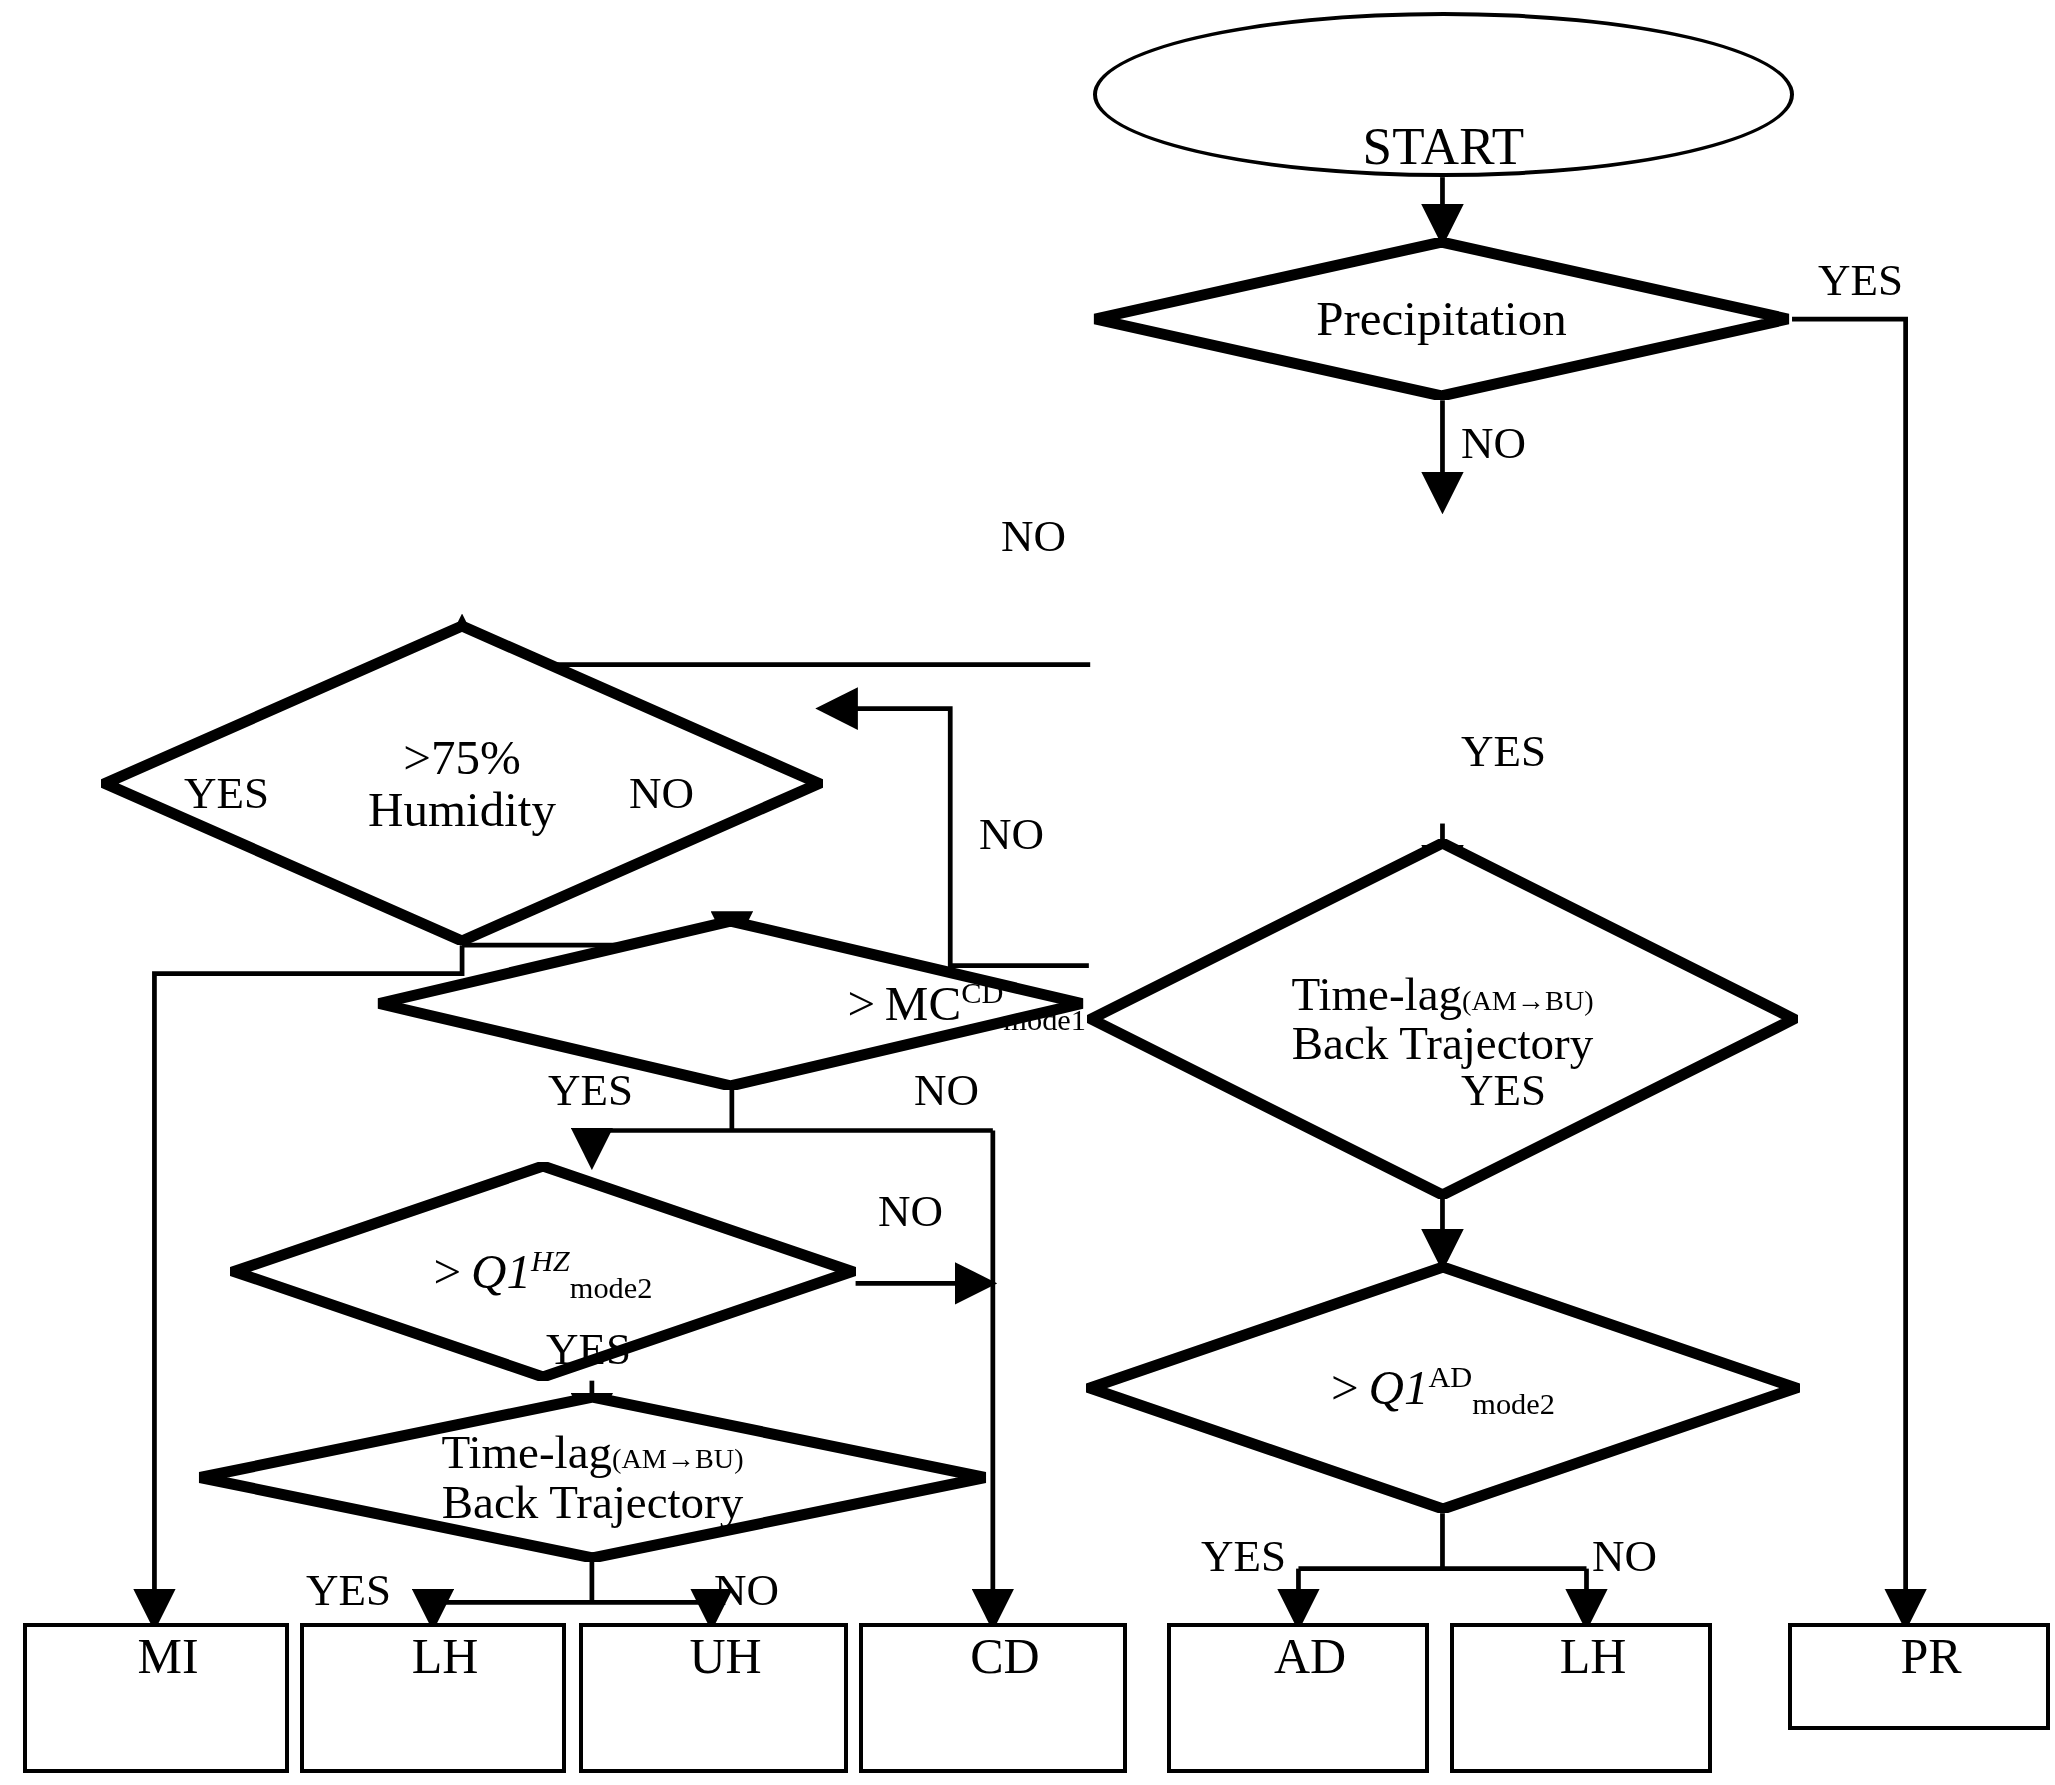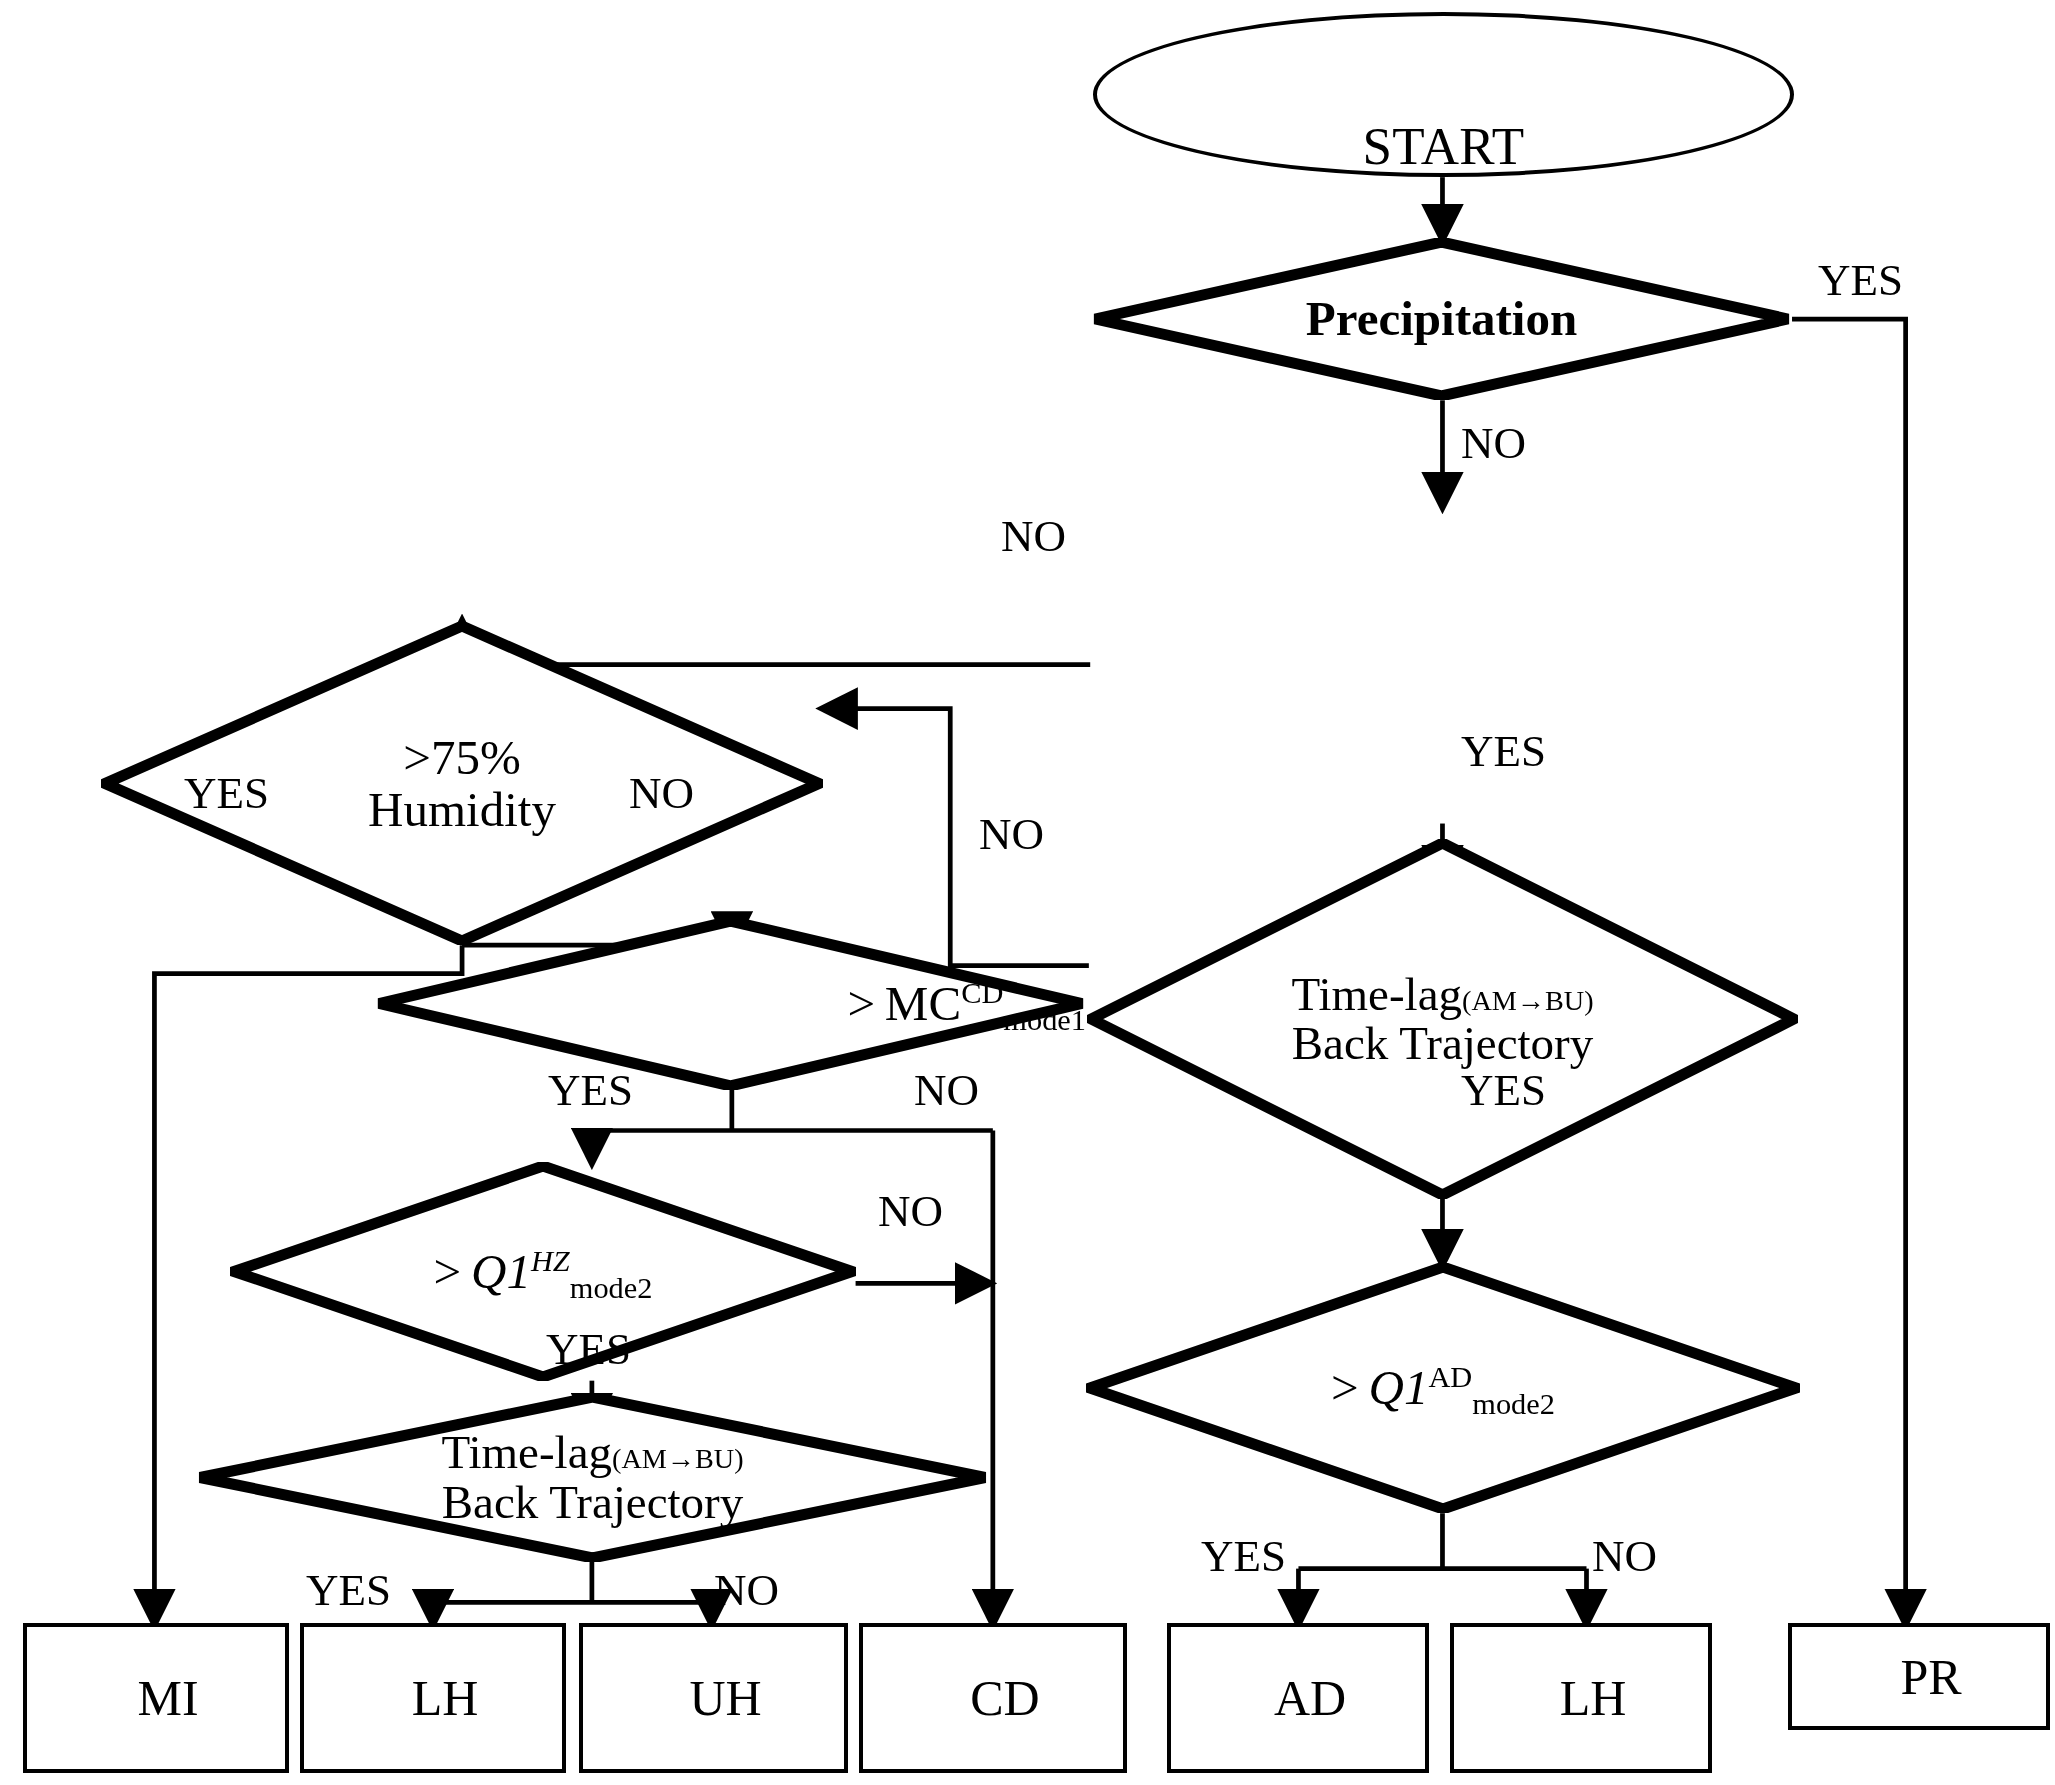--- a/index.html
+++ b/index.html
@@ -15,21 +15,21 @@
   .ellipse .txt{font-size:53px;line-height:1;color:#000;letter-spacing:0.3px;}
 
   
   .diamond{background:transparent;}
   .diamond .shape{position:absolute;left:0;top:0;width:100%;height:100%;}
   .diamond .lbl{position:absolute;left:0;top:0;width:100%;height:100%;
                 display:flex;flex-direction:column;align-items:center;justify-content:center;
                 text-align:center;color:#000;line-height:1.05;}
 
   
-  .rect{border:4.7px solid #000;background:#fff;display:flex;align-items:center;justify-content:center;padding-left:24px;}
+  .rect{border:4.7px solid #000;background:#fff;display:flex;align-items:flex-start;justify-content:center;padding-left:24px;}
   .rect .txt{font-size:50px;color:#000;}
 
   
   .elabel{position:absolute;font-size:45px;color:#000;white-space:nowrap;line-height:1;}
 
   
   .mi{font-style:italic;}
   sup.sp{font-size:.62em;vertical-align:super;line-height:0;font-style:italic;}
   sup.spu{font-size:.62em;vertical-align:super;line-height:0;font-style:normal;}
   sub.sb{font-size:.62em;vertical-align:-0.32em;line-height:0;font-style:normal;}
@@ -90,21 +90,21 @@
       <path d="M640,2370 L1052,2370"></path>
       <path d="M640,2370 L640,2400" marker-end="url(#ah)"></path>
       <path d="M1052,2370 L1052,2400" marker-end="url(#ah)"></path>
     </g>
   </svg>
 
   <div class="node ellipse" style="left:1093px;top:12px;width:701px;height:165px;">
     <span class="txt">START</span>
   </div>
 
-  <div class="node diamond" style="left:1091px;top:238px;width:701px;height:162px;font-weight:bold;">
+  <div class="node diamond" style="left:1091px;top:238px;width:701px;height:162px;">
     <svg class="shape" viewBox="0 0 1037 240" preserveAspectRatio="none">
       <polygon points="518.5,6 1031,120 518.5,234 6,120" fill="#fff" stroke="#000" stroke-width="11" vector-effect="non-scaling-stroke"></polygon>
     </svg>
     <div class="lbl" style="font-size:49px;">
       <span>Precipitation</span>
     </div>
   </div>
 
 
   <div class="node diamond" style="left:101px;top:622px;width:722px;height:323px;">

